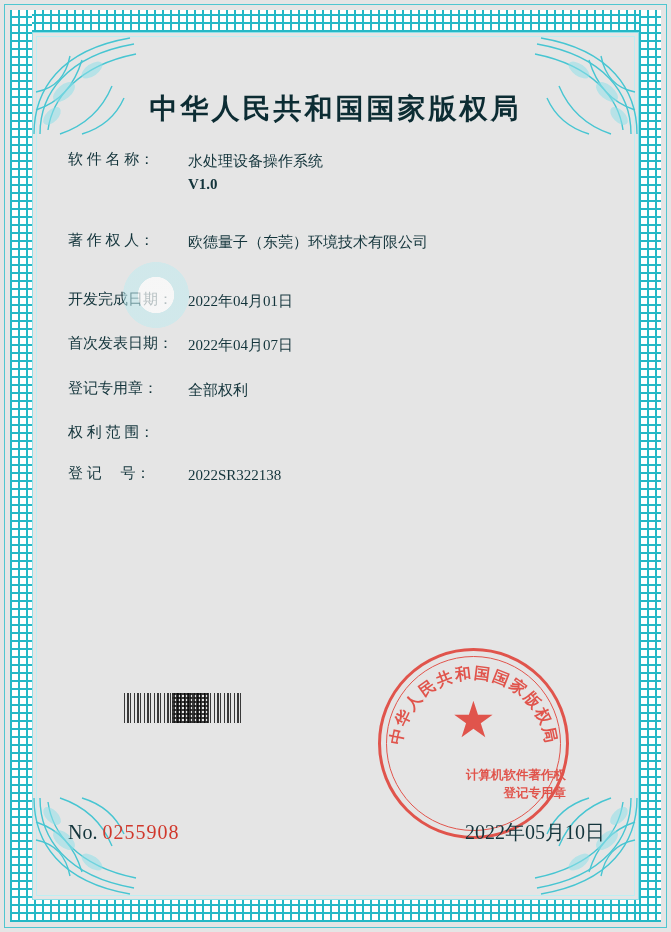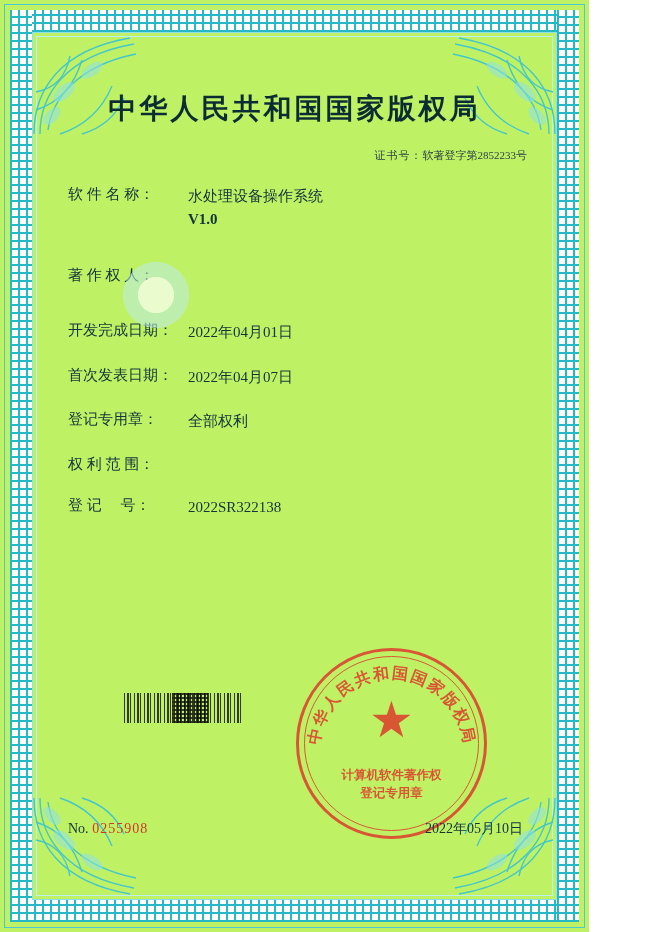--- a/index.html
+++ b/index.html
@@ -5,24 +5,24 @@
   html, body {
     margin: 0;
     padding: 0;
     background: #ffffff;
   }
   body {
     font-family: "Liberation Serif", serif;
   }
   .cert {
     position: relative;
-    width: 589px;
+    width: 671px;
     height: 932px;
     overflow: hidden;
-    background: #bef264;
+    background: #e5e5e5;
   }
   
   .outer-frame {
     position: absolute;
     inset: 4px;
     border: 1px solid #4fc6d0;
     box-sizing: border-box;
   }
   
   .meander {
@@ -197,36 +197,36 @@
   }
   .seal .arc {
     position: absolute;
     left: 0; right: 0; top: 0;
     height: 185px;
   }
   .seal .bottom-text {
     position: absolute;
     left: 0; right: 0;
     bottom: 34px;
-    text-align: center;
+    text-align: right;
     font-size: 12.5px;
     font-weight: bold;
     line-height: 1.45;
     color: #e0352b;
   }
 
   .footer {
     position: absolute;
     left: 24px;
     right: 22px;
-    bottom: 46px;
+    bottom: 38px;
     display: flex;
     justify-content: space-between;
     align-items: baseline;
-    font-size: 14px;
+    font-size: 20px;
     color: #13343b;
   }
   .footer .no {
     letter-spacing: 0px;
   }
   .footer .no .num { color: #d0382c; letter-spacing: 1px; }
   .footer .date { letter-spacing: 0px; }
 
   .watermark {
     position: absolute;
@@ -329,38 +329,36 @@
   </div>
 
   <div class="page">
 
     <div class="watermark"></div>
 
     <div class="title-block">
       <div class="title1">中华人民共和国国家版权局</div>
     </div>
 
-    <div class="cert-no-line">
-      <span class="label">证书号：</span><span class="value">软著登字第2852233号</span>
-    </div>
 
     <div class="fields">
 
       <div class="frow">
         <div class="fl">软 件 名 称：</div>
         <div class="fv">
           <span>水处理设备操作系统</span>
           <span class="v2">V1.0</span>
         </div>
       </div>
 
       <div class="gap-lg"></div>
 
       <div class="frow">
         <div class="fl">著 作 权 人：</div>
+        <div class="fv">欧德量子（东莞）环境技术有限公司</div>
       </div>
 
       <div class="gap-lg"></div>
 
       <div class="frow">
         <div class="fl">开发完成日期：</div>
         <div class="fv">2022年04月01日</div>
       </div>
 
       <div class="frow">

